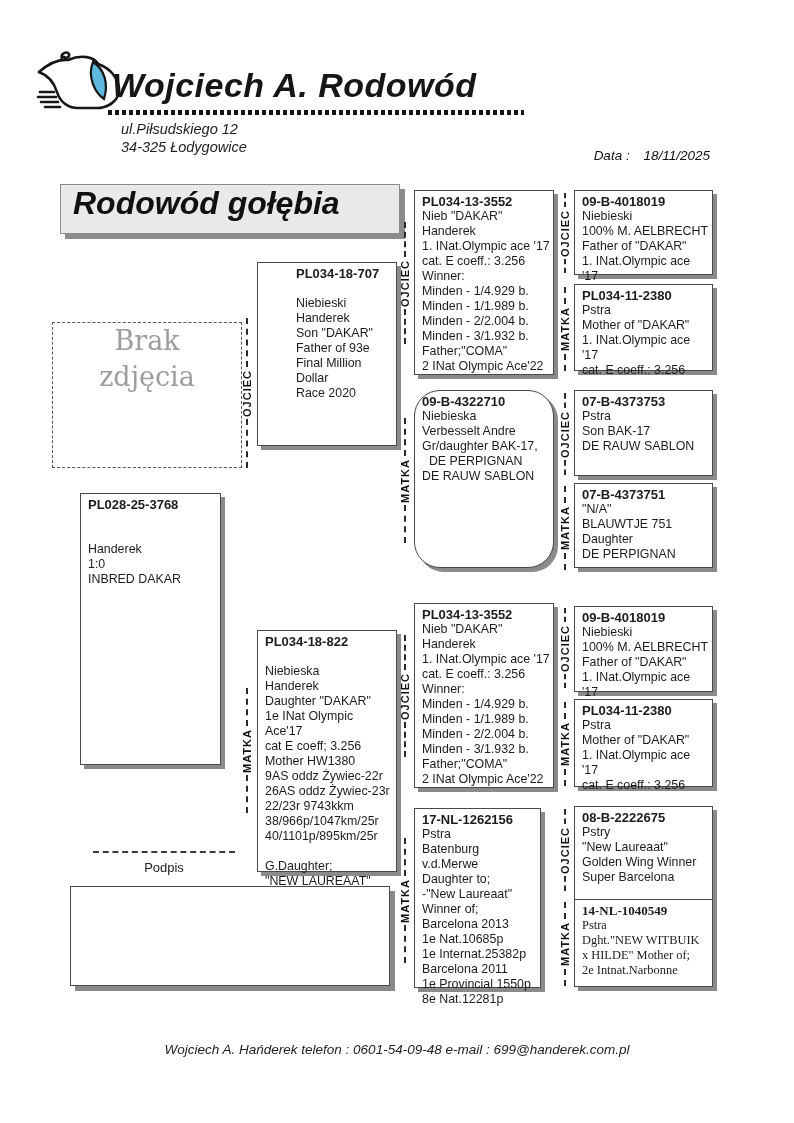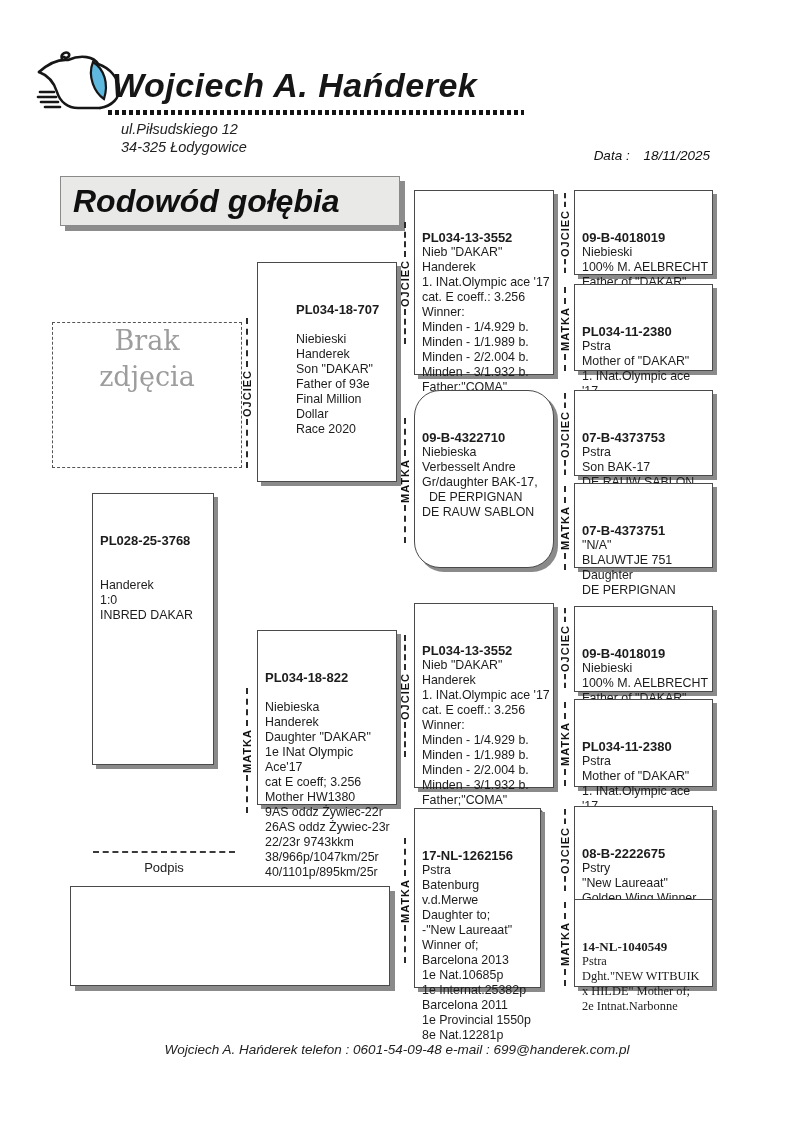--- a/index.html
+++ b/index.html
@@ -19,44 +19,44 @@
     background:repeating-linear-gradient(90deg,#141414 0 4px,transparent 4px 7px);
   }
   .addr { position:absolute; left:121px; font-size:14.5px; font-style:italic; color:#222; }
   .addr1 { top:121px; }
   .addr2 { top:139px; }
   .date-row { position:absolute; left:0; top:148px; width:710px; text-align:right;
     font-size:13.5px; font-style:italic; color:#111; }
   .date-row .dval { margin-left:10px; }
   
   .title-box {
-    position:absolute; left:60px; top:176px; width:340px; height:50px;
+    position:absolute; left:60px; top:184px; width:340px; height:50px;
     background:#e9e9e7; border:1px solid #8a8a8a; box-shadow:5px 5px 0 #8c8c8c;
-    display:flex; align-items:center; padding-left:12px; box-sizing:border-box;
+    display:flex; align-items:flex-start; padding-left:12px; box-sizing:border-box;
   }
   .title-box .t {
     font-size:32px; font-weight:bold; font-style:italic; color:#101010; white-space:nowrap;
   }
   
   .photo-box {
     position:absolute; left:52px; top:322px; width:190px; height:146px;
     border:1px dashed #555; display:flex; align-items:flex-start; justify-content:center;
     box-sizing:border-box;
   }
   .photo-box .ph {
     font-family:"DejaVu Serif", serif; font-size:27px; color:#9d9d9d;
     text-align:center; white-space:pre-line; line-height:1.35;
   }
   
   .pbox {
     position:absolute; background:#ffffff; border:1px solid #4a4a4a;
     box-shadow:4px 4px 0 #8a8a8a; box-sizing:border-box;
     padding:3px 3px 3px 7px; font-size:12.4px; line-height:15px;
   }
-  .pbox .pid { font-weight:bold; font-size:13px; white-space:nowrap;margin-top:36px; }
+  .pbox .pid { font-weight:bold; font-size:13px; white-space:nowrap; }
   .pbox .pbody { white-space:pre-wrap; }
   
   .vlabel {
     position:absolute; width:14px; display:flex; flex-direction:column;
     align-items:center;
   }
   .vlabel .dash { flex:1 1 auto; width:0; min-height:10px; border-left:2px dashed #2a2a2a; }
   .vlabel .vtext {
     writing-mode:vertical-rl; transform:rotate(180deg);
     font-size:11px; font-weight:bold; letter-spacing:1px; color:#111; padding:3px 0;
@@ -88,69 +88,69 @@
         <path d="M26 9 C24 3 31 1 33 4 C34 7 30 9 28 7"></path>
         <path d="M62 14 C74 18 82 28 83 38 C84 48 76 56 64 58"></path>
         <line x1="4" y1="42" x2="18" y2="42"></line>
         <line x1="2" y1="47" x2="20" y2="47"></line>
         <line x1="5" y1="52" x2="22" y2="52"></line>
         <line x1="9" y1="57" x2="24" y2="57"></line>
       </g>
       <path d="M57 12 C68 19 73 33 68 49 C59 43 51 27 57 12 Z" fill="#5fb8dd" stroke="#161616" stroke-width="2.2"></path>
     </svg>
   </div>
-  <div class="brand-name">Wojciech A. Hańderek</div>
+  <div class="brand-name">Wojciech A. Rodowód</div>
   <div class="brand-underline"></div>
   <div class="addr addr1">ul.Piłsudskiego 12</div>
   <div class="addr addr2">34-325 Łodygowice</div>
   <div class="date-row">
     <span>Data :</span>
     <span class="dval">18/11/2025</span>
   </div>
 
   <div class="title-box">
     <span class="t">Rodowód gołębia</span>
   </div>
 
   <div class="photo-box">
     <div class="ph">Brak
 zdjęcia</div>
   </div>
 
-  <div class="pbox" style="left:92px; top:493px; width:122px; height:272px;">
+  <div class="pbox" style="left:80px; top:493px; width:141px; height:272px;">
     <div class="pid">PL028-25-3768</div>
     <div class="pbody">
 
 Handerek
 1:0
 INBRED DAKAR</div>
   </div>
 
   <div class="vlabel" style="left:240px; top:318px; height:150px;">
     <span class="dash"></span>
     <span class="vtext">OJCIEC</span>
     <span class="dash"></span>
   </div>
-  <div class="pbox" style="left:257px; top:262px; width:140px; height:220px;padding-left:38px;">
+  <div class="pbox" style="left:257px; top:262px; width:140px; height:184px;padding-left:38px;">
     <div class="pid">PL034-18-707</div>
     <div class="pbody">
 Niebieski
 Handerek
 Son "DAKAR"
 Father of 93e
 Final Million Dollar
 Race 2020</div>
   </div>
 
   <div class="vlabel" style="left:240px; top:688px; height:125px;">
     <span class="dash"></span>
     <span class="vtext">MATKA</span>
     <span class="dash"></span>
   </div>
-  <div class="pbox" style="left:257px; top:630px; width:140px; height:175px;">
+  <div class="pbox" style="left:257px; top:630px; width:140px; height:242px;">
     <div class="pid">PL034-18-822</div>
     <div class="pbody">
 Niebieska
 Handerek
 Daughter "DAKAR"
 1e INat Olympic Ace'17
 cat E coeff; 3.256
 Mother HW1380
 9AS oddz Żywiec-22r
 26AS oddz Żywiec-23r

